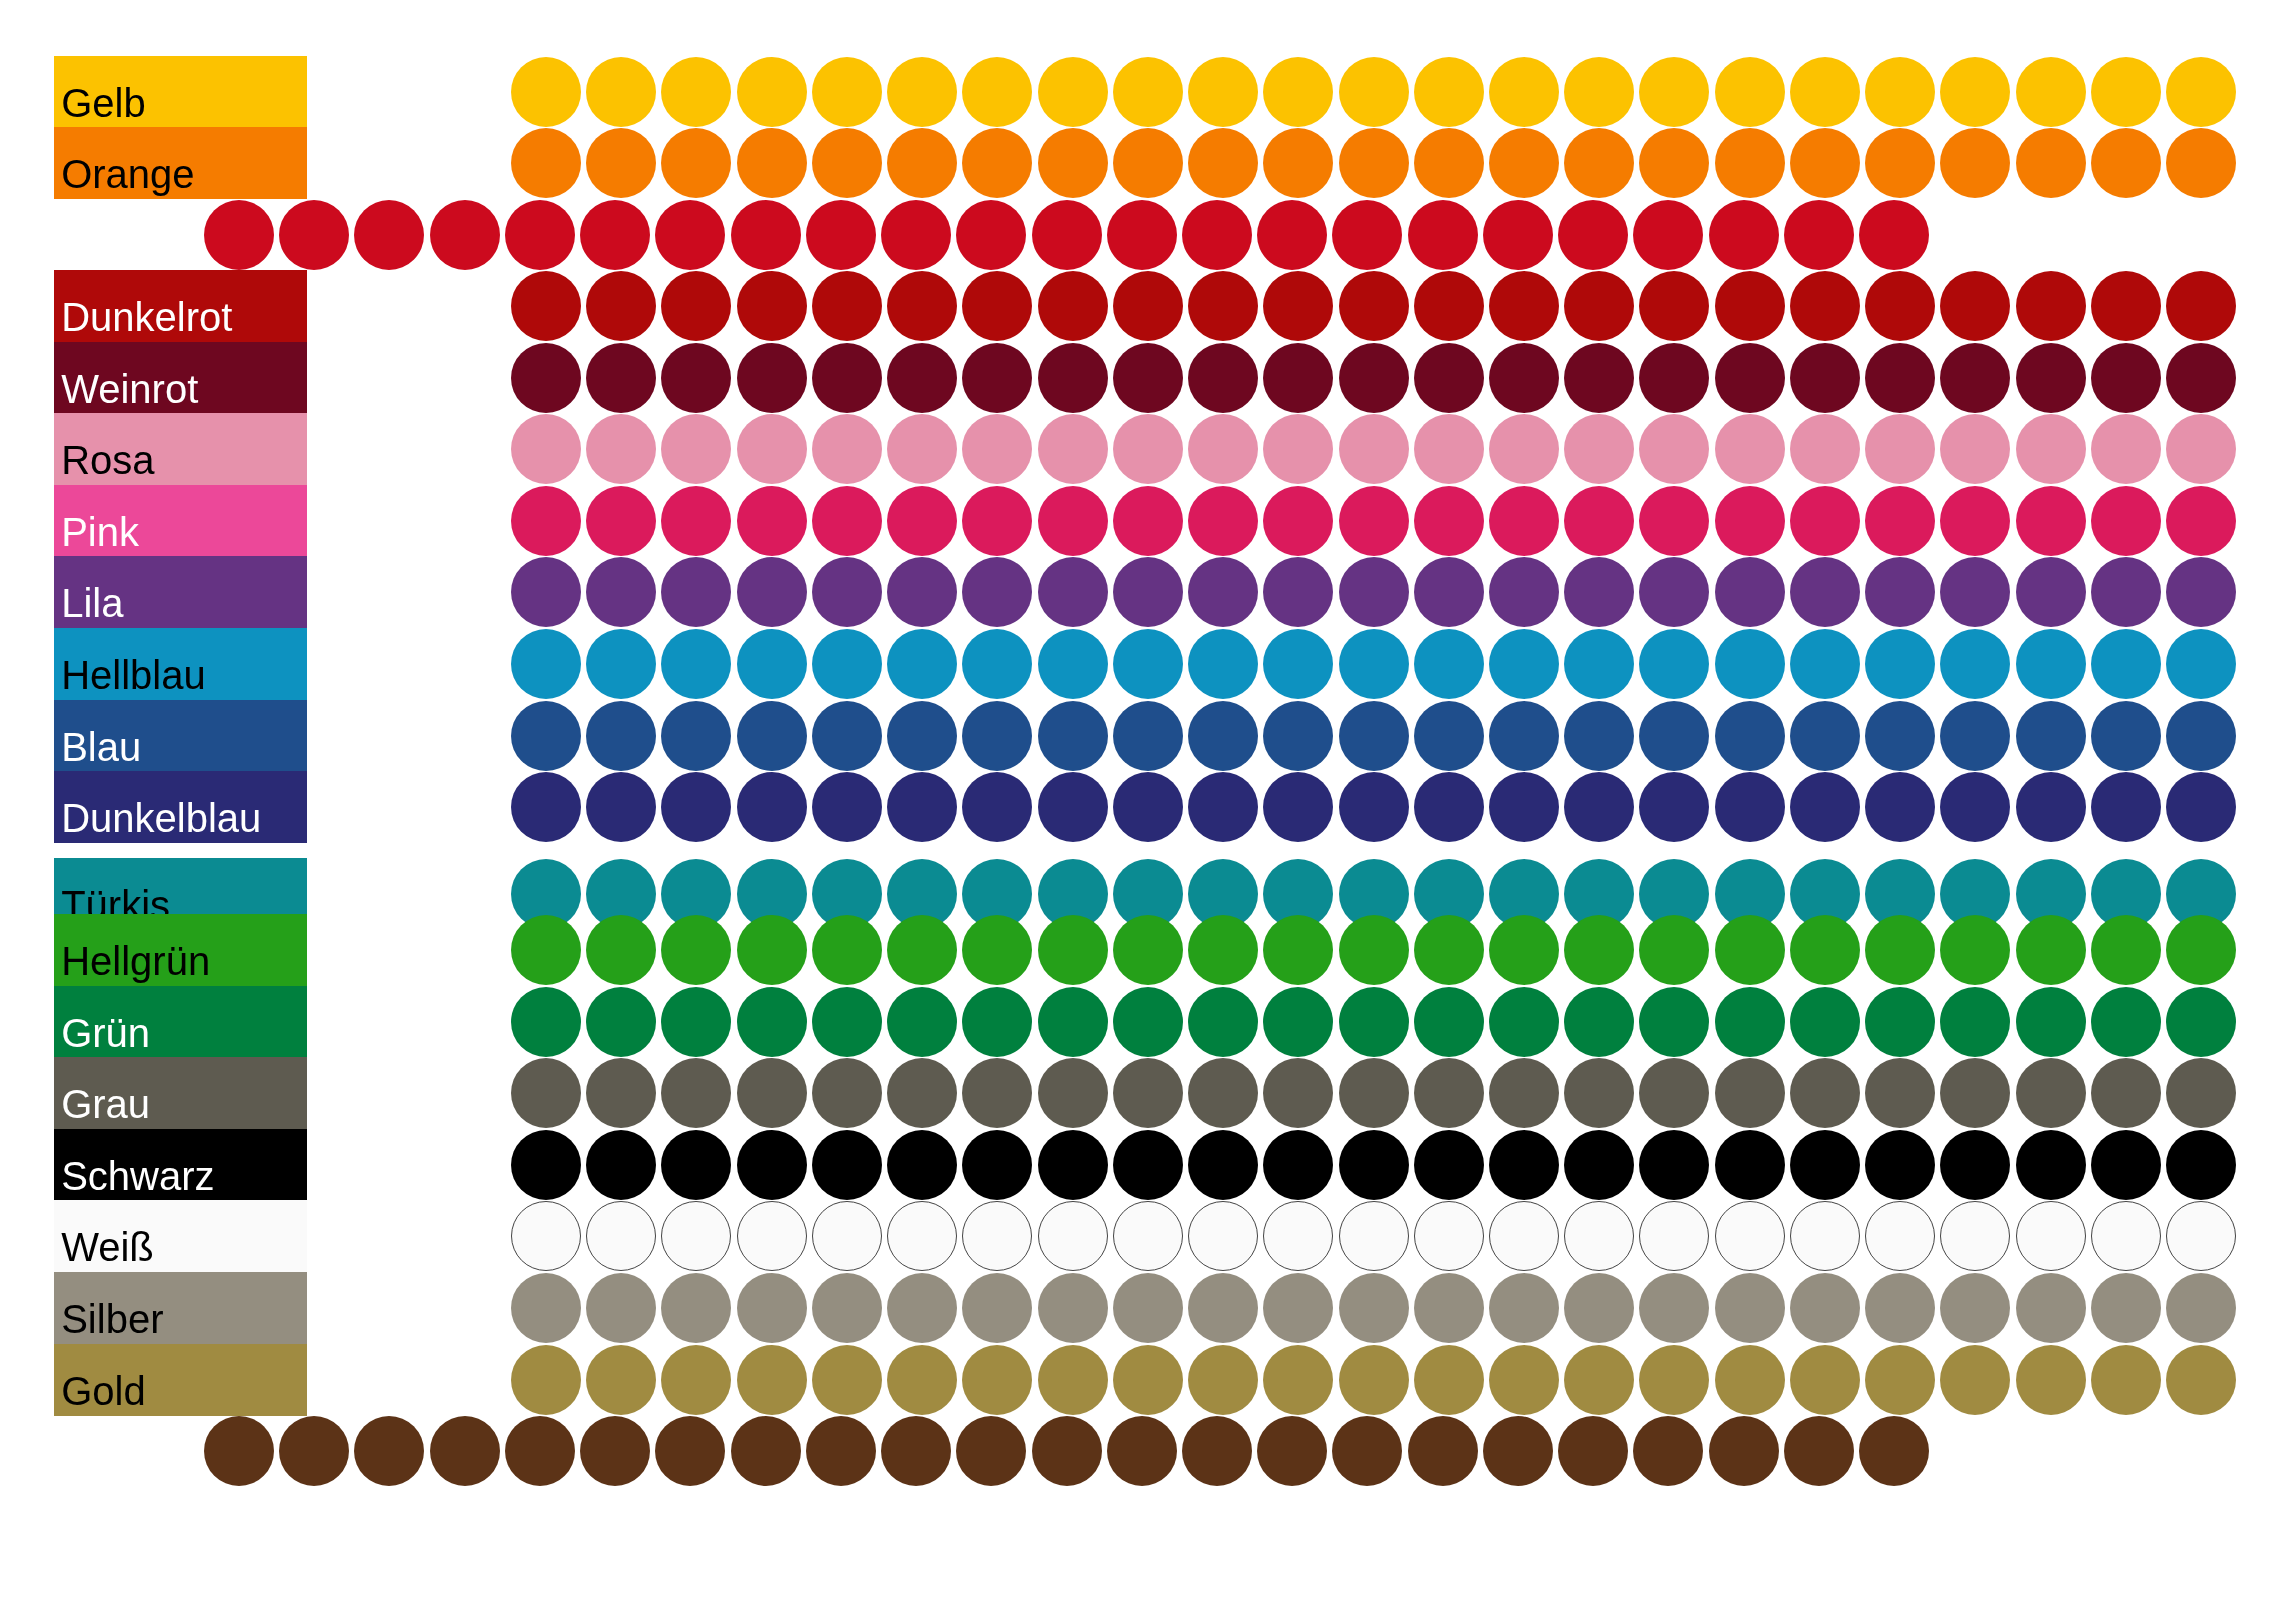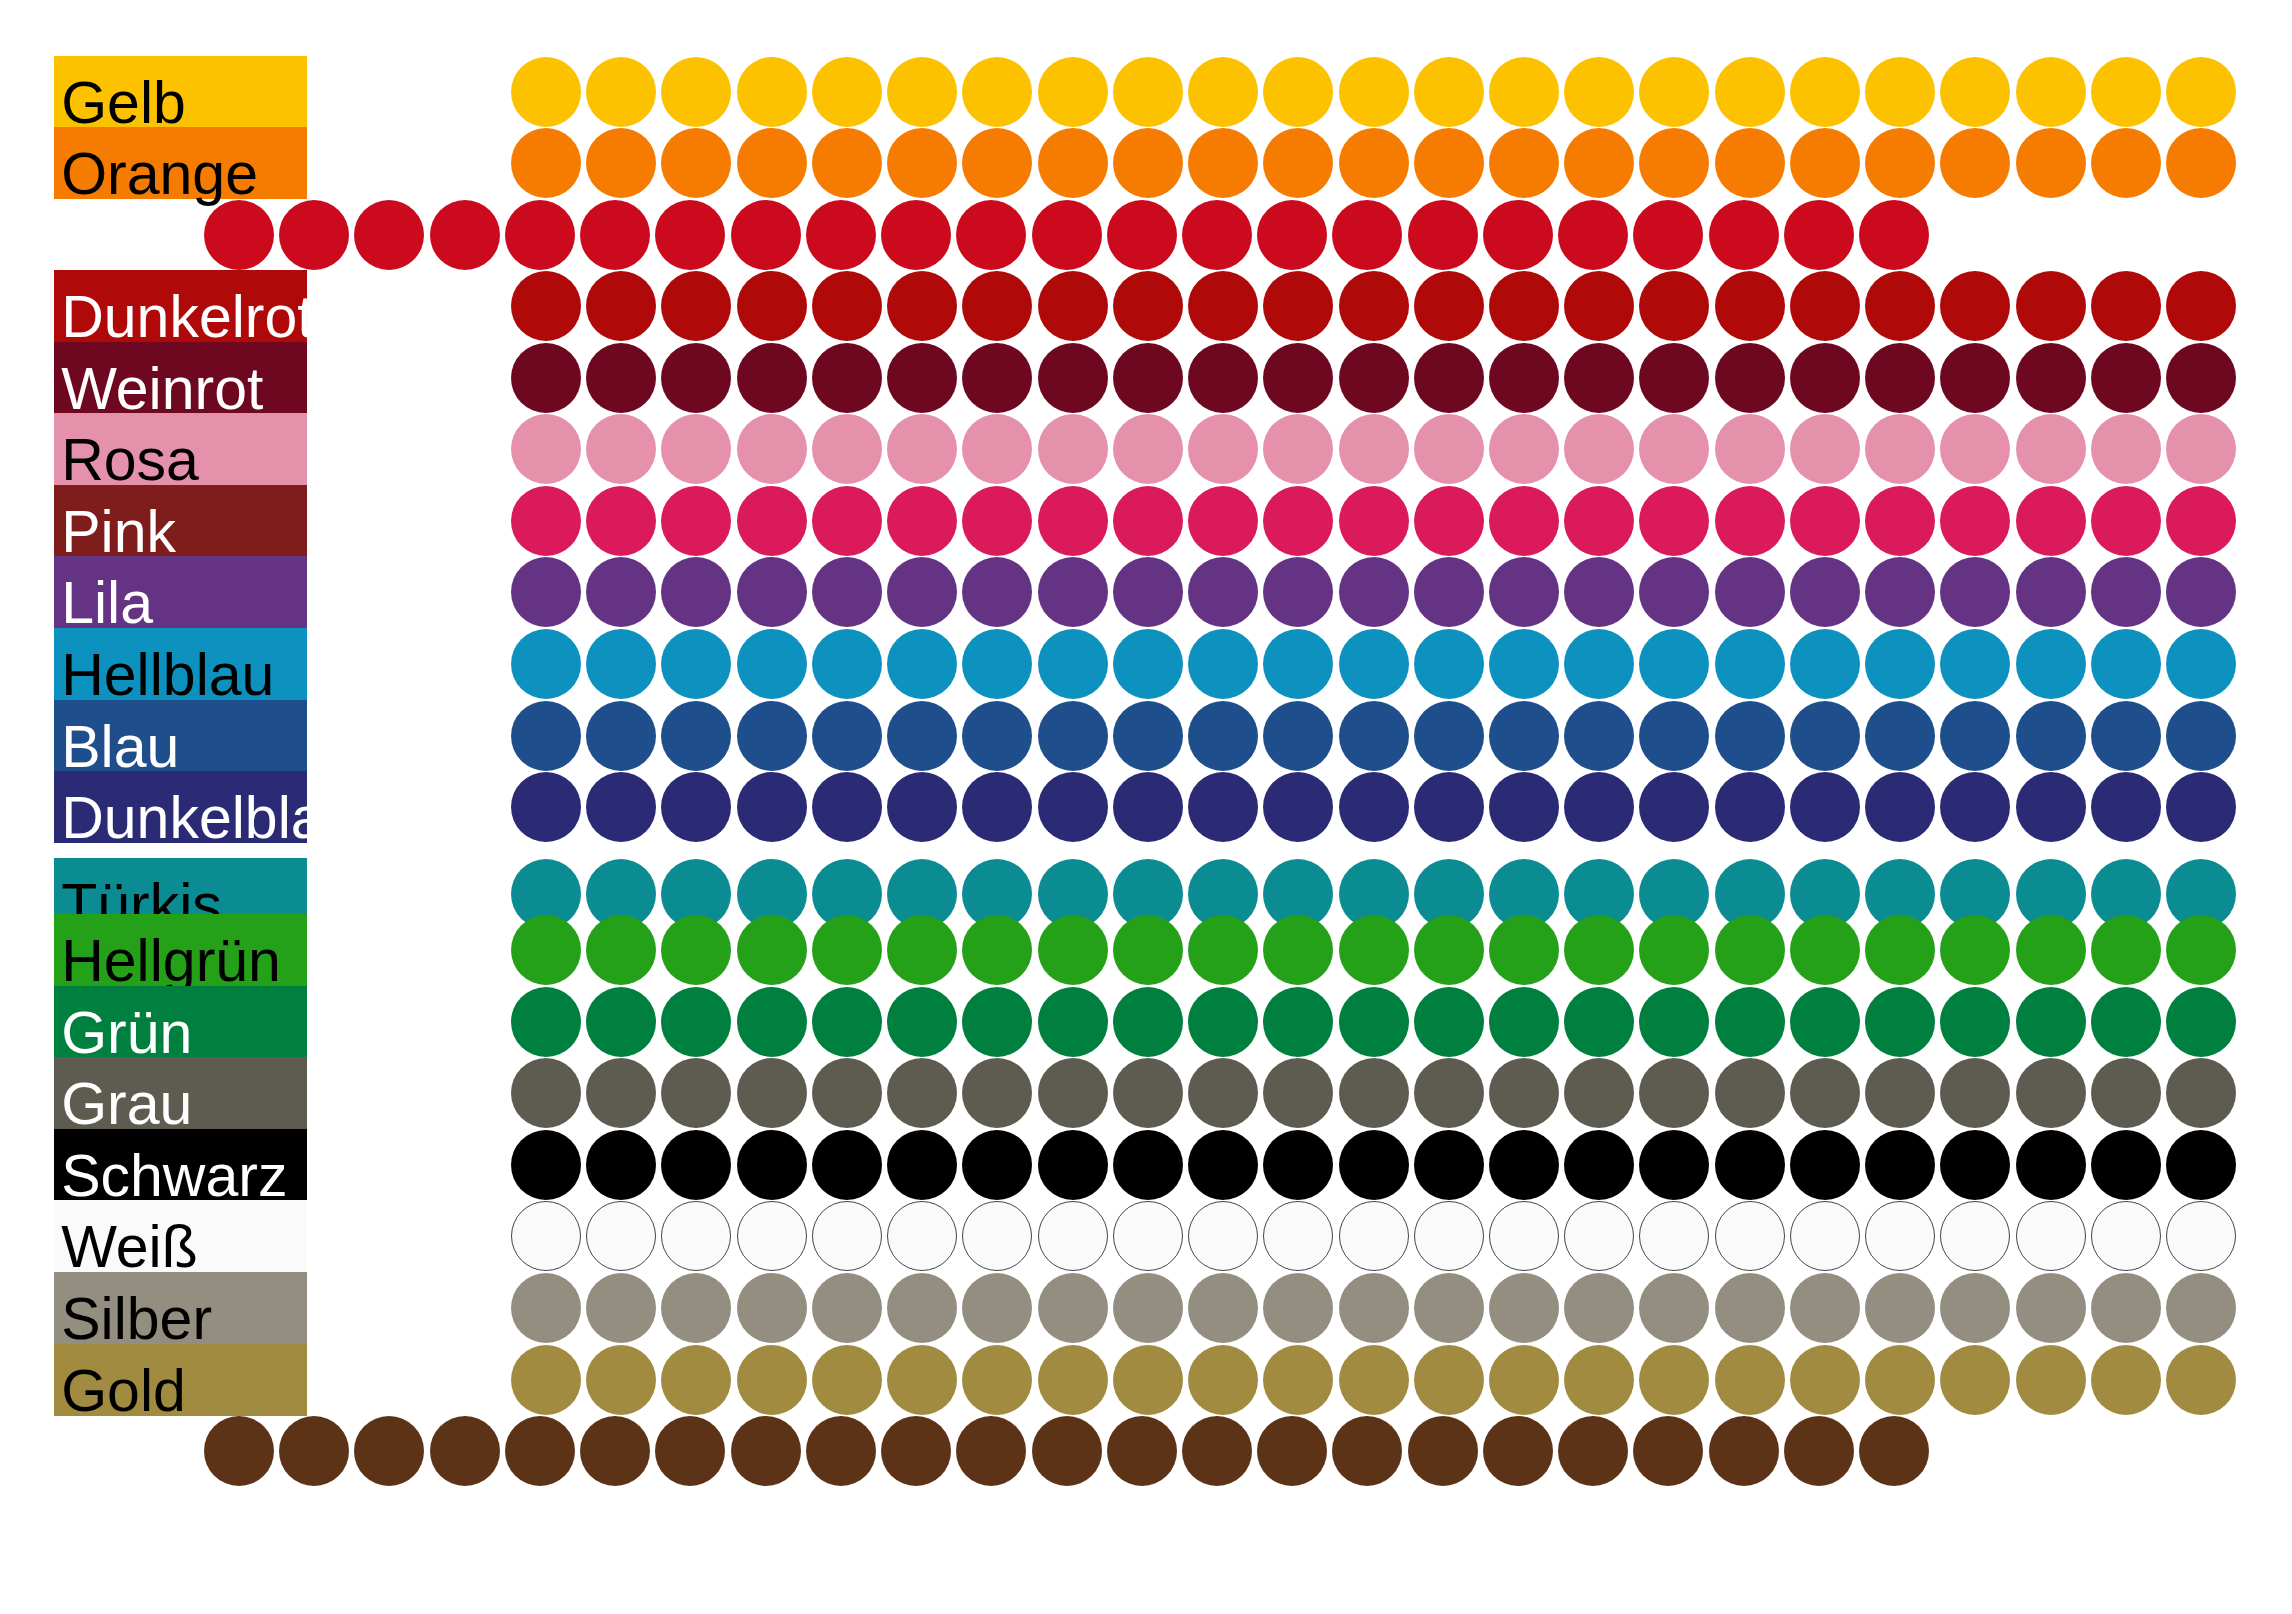--- a/index.html
+++ b/index.html
@@ -38,21 +38,21 @@
     width: 253px;
     margin-left: 54px;
     flex: 0 0 253px;
     overflow: visible;
   }
 
   .label-text {
     position: absolute;
     left: 7.2px;
     bottom: -3.6px;
-    font-size: 59px;
+    font-size: 40px;
     line-height: 57px;
     letter-spacing: 0px;
     white-space: nowrap;
     font-weight: 400;
   }
 
   
   .dots {
     position: relative;
     flex: 1 1 auto;
@@ -249,21 +249,21 @@
         <div class="dot" style="background: rgb(230, 145, 171); left: 1204px;"></div>
         <div class="dot" style="background: rgb(230, 145, 171); left: 1279px;"></div>
         <div class="dot" style="background: rgb(230, 145, 171); left: 1354px;"></div>
         <div class="dot" style="background: rgb(230, 145, 171); left: 1429px;"></div>
         <div class="dot" style="background: rgb(230, 145, 171); left: 1505px;"></div>
         <div class="dot" style="background: rgb(230, 145, 171); left: 1580px;"></div>
         <div class="dot" style="background: rgb(230, 145, 171); left: 1655px;"></div>
       </div>
     </div>
     <div class="row" style="top: 485px;">
-      <div class="label-bar" style="background: #7f1d1d;">
+      <div class="label-bar" style="background: #ec4899;">
         <span class="label-text" style="color: rgb(255, 255, 255);">Pink</span>
       </div>
       <div class="dots">
         <div class="dot" style="background: rgb(219, 26, 92); left: 0px;"></div>
         <div class="dot" style="background: rgb(219, 26, 92); left: 75px;"></div>
         <div class="dot" style="background: rgb(219, 26, 92); left: 150px;"></div>
         <div class="dot" style="background: rgb(219, 26, 92); left: 226px;"></div>
         <div class="dot" style="background: rgb(219, 26, 92); left: 301px;"></div>
         <div class="dot" style="background: rgb(219, 26, 92); left: 376px;"></div>
         <div class="dot" style="background: rgb(219, 26, 92); left: 451px;"></div>

